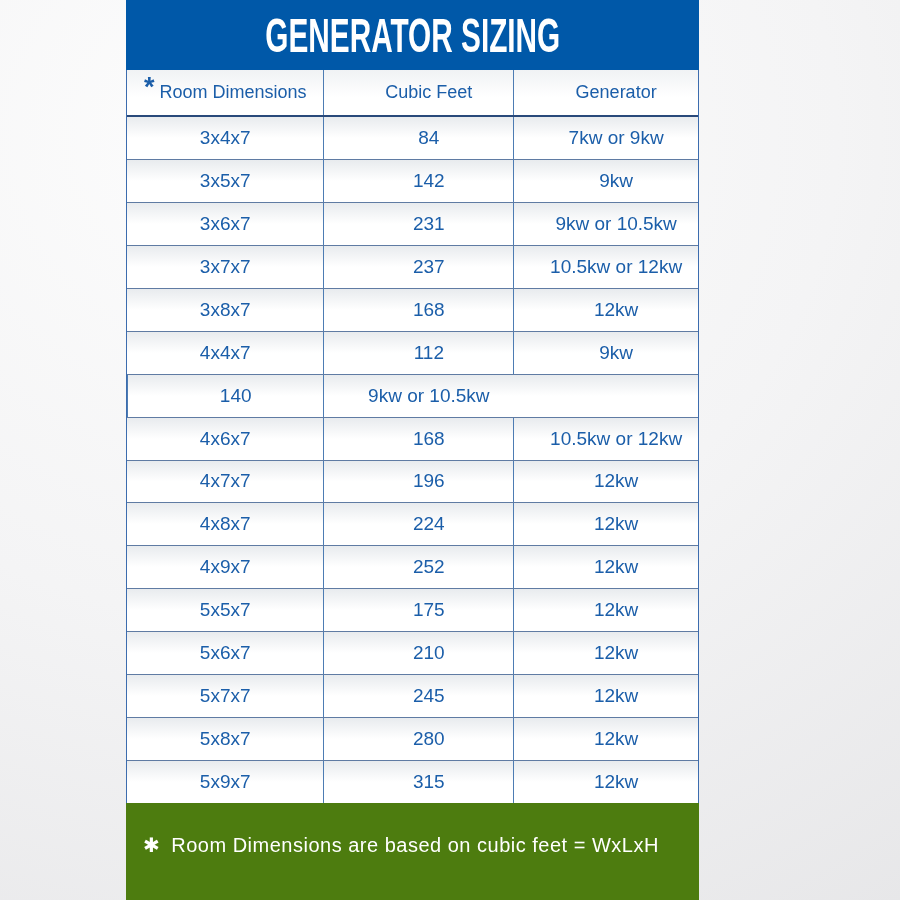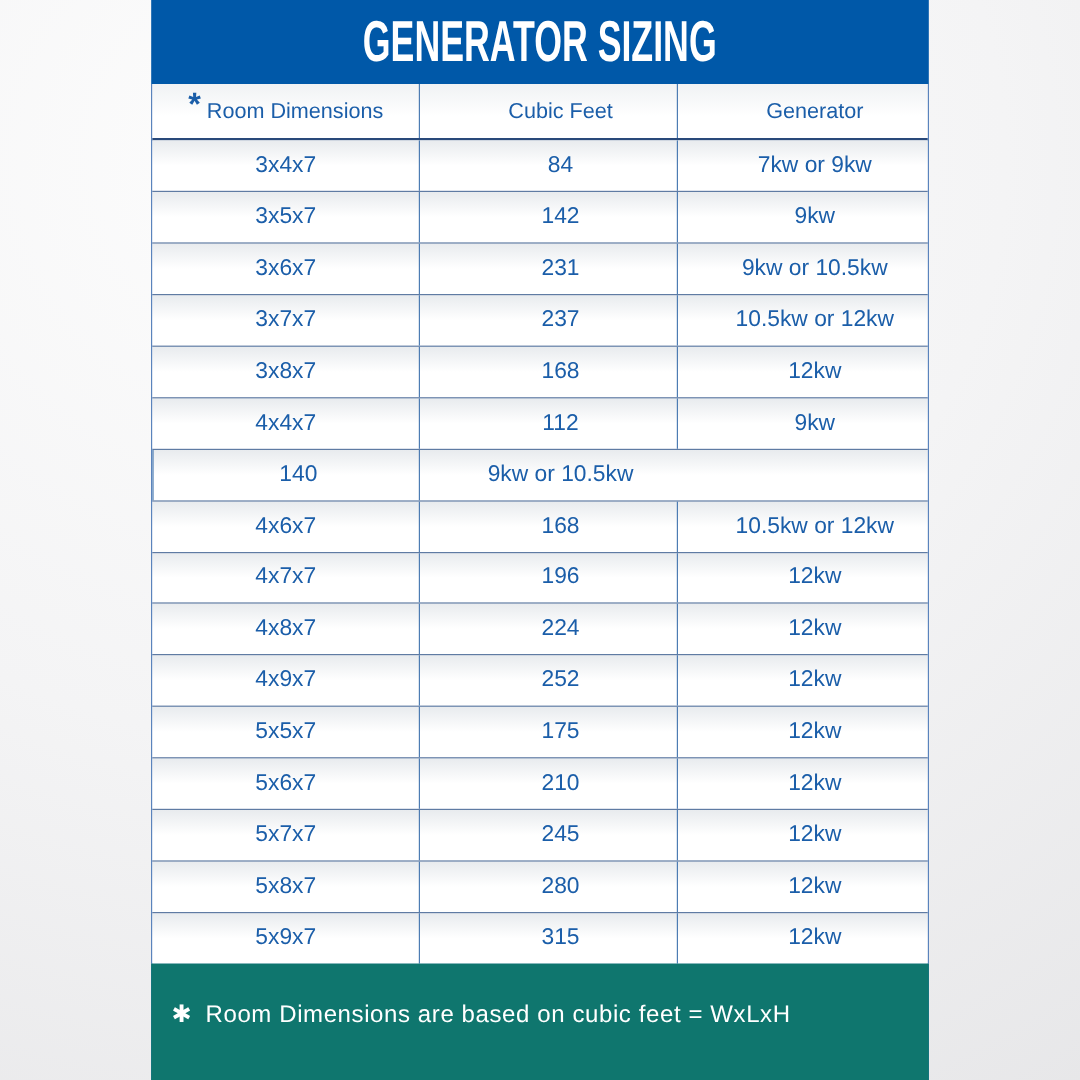--- a/index.html
+++ b/index.html
@@ -11,21 +11,21 @@
     height: 900px;
     overflow: hidden;
     position: relative;
     font-family: "Liberation Sans", sans-serif;
     background: radial-gradient(140% 120% at 30% 15%, #fdfdfd 0%, #f4f4f5 45%, #e3e3e5 100%);
   }
   .panel {
     position: absolute;
     left: 126px;
     top: 0;
-    width: 648px;
+    width: 573px;
     height: 900px;
     background: #0058a8;
   }
   .title-band {
     height: 70px;
     display: flex;
     align-items: center;
     justify-content: center;
   }
   .title {
@@ -98,21 +98,21 @@
   .col2, .col3 {
     border-left: 1px solid #4d7cb3;
     padding-left: 20px;
   }
   .footer {
     position: absolute;
     left: 0;
     right: 0;
     bottom: 0;
     height: 97px;
-    background: #0f766e;
+    background: #4d7c0f;
     box-sizing: border-box;
     padding: 30px 0 0 17px;
     color: #ffffff;
     font-size: 20px;
     letter-spacing: 0.5px;
     white-space: nowrap;
   }
   .fast {
     font-size: 20px;
     margin-right: 11px;

